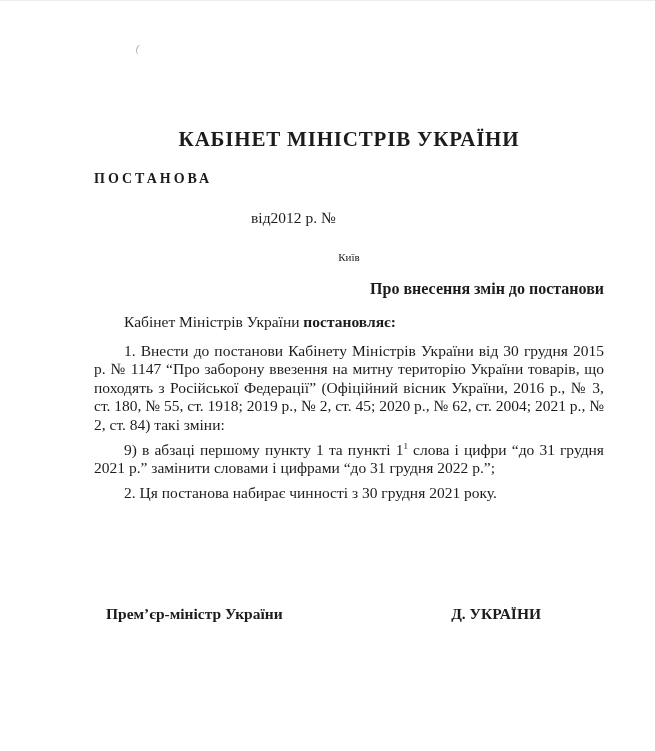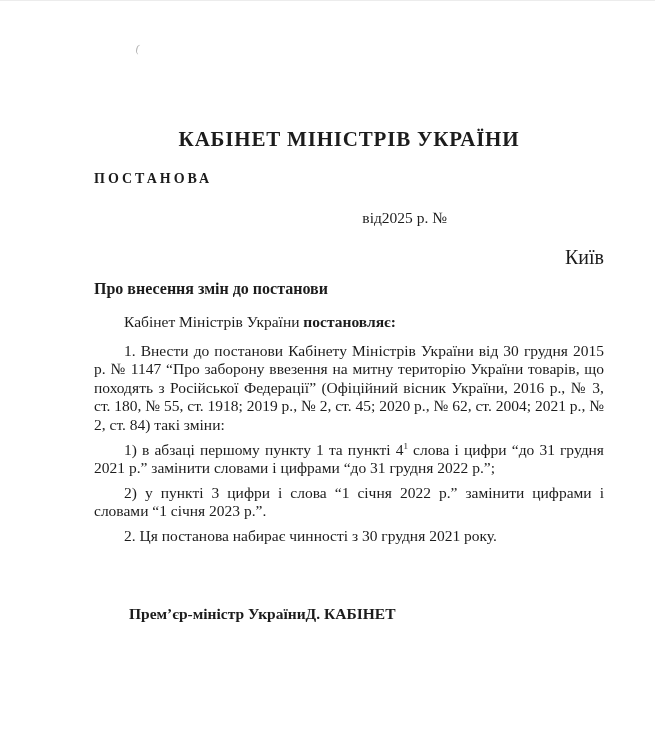--- a/index.html
+++ b/index.html
@@ -48,33 +48,33 @@
     font-size: 14px;
     line-height: 14px;
     font-weight: bold;
     text-align: left;
     letter-spacing: 3px;
   }
   .daterow {
     margin: 24px auto 0 auto;
     width: 196px;
     display: flex;
-    justify-content: flex-end;
+    justify-content: flex-start;
     font-size: 15.5px;
     line-height: 15.5px;
   }
   .city {
     margin-top: 24px;
-    text-align: right;
-    font-size: 20px;
+    text-align: center;
+    font-size: 11px;
     line-height: 15.5px;
   }
   .subject {
     margin-top: 14px;
-    text-align: left;
+    text-align: right;
     font-weight: bold;
     font-size: 16px;
     line-height: 20px;
   }
   .para {
     margin: 6px 0 0 0;
     font-size: 15.5px;
     line-height: 18.6px;
     text-indent: 30px;
   }
@@ -86,24 +86,25 @@
   }
   .justify {
     text-align: justify;
   }
   sup.sup {
     font-size: 9px;
     line-height: 0;
   }
   .sigrow {
     position: absolute;
-    left: 92px;
+    left: 69px;
     top: 604px;
     width: 510px;
     display: flex;
+    justify-content: space-between;
     box-sizing: border-box;
     padding-left: 37px;
     padding-right: 38px;
     font-weight: bold;
     font-size: 15.5px;
     line-height: 18px;
   }
 </style>
 </head>
 <body>
@@ -113,39 +114,38 @@
   <span class="scan-artifact">(</span>
 
   <div class="content">
 
     <h1 class="institution">КАБІНЕТ МІНІСТРІВ УКРАЇНИ</h1>
 
     <div class="doctype">ПОСТАНОВА</div>
 
     <div class="daterow">
       <span>від</span>
-      <span>2025 р. №</span>
+      <span>2012 р. №</span>
     </div>
 
     <div class="city">Київ</div>
 
     <div class="subject">
       <div>Про внесення змін до постанови</div>
     </div>
 
     <p class="para preamble"><span>Кабінет Міністрів України </span><b>постановляє:</b></p>
 
     <p class="para para1 justify">1. Внести до постанови Кабінету Міністрів України від 30 грудня 2015 р. № 1147 “Про заборону ввезення на митну територію України товарів, що походять з Російської Федерації” (Офіційний вісник України, 2016 р., № 3, ст. 180, № 55, ст. 1918; 2019 р., № 2, ст. 45; 2020 р., № 62, ст. 2004; 2021 р., № 2, ст. 84) такі зміни:</p>
 
-    <p class="para justify"><span>1) в абзаці першому пункту 1 та пункті 4</span><sup class="sup">1</sup><span> слова і цифри “до 31 грудня 2021 р.” замінити словами і цифрами “до 31 грудня 2022 р.”;</span></p>
+    <p class="para justify"><span>9) в абзаці першому пункту 1 та пункті 1</span><sup class="sup">1</sup><span> слова і цифри “до 31 грудня 2021 р.” замінити словами і цифрами “до 31 грудня 2022 р.”;</span></p>
 
-    <p class="para justify">2) у пункті 3 цифри і слова “1 січня 2022 р.” замінити цифрами і словами “1 січня 2023 р.”.</p>
 
     <p class="para">2. Ця постанова набирає чинності з 30 грудня 2021 року.</p>
 
   </div>
 
   <div class="sigrow">
     <span>Прем’єр-міністр України</span>
-    <span>Д. КАБІНЕТ</span>
+    <span>Д. УКРАЇНИ</span>
   </div>
 
 </div>
 
 </body></html>

